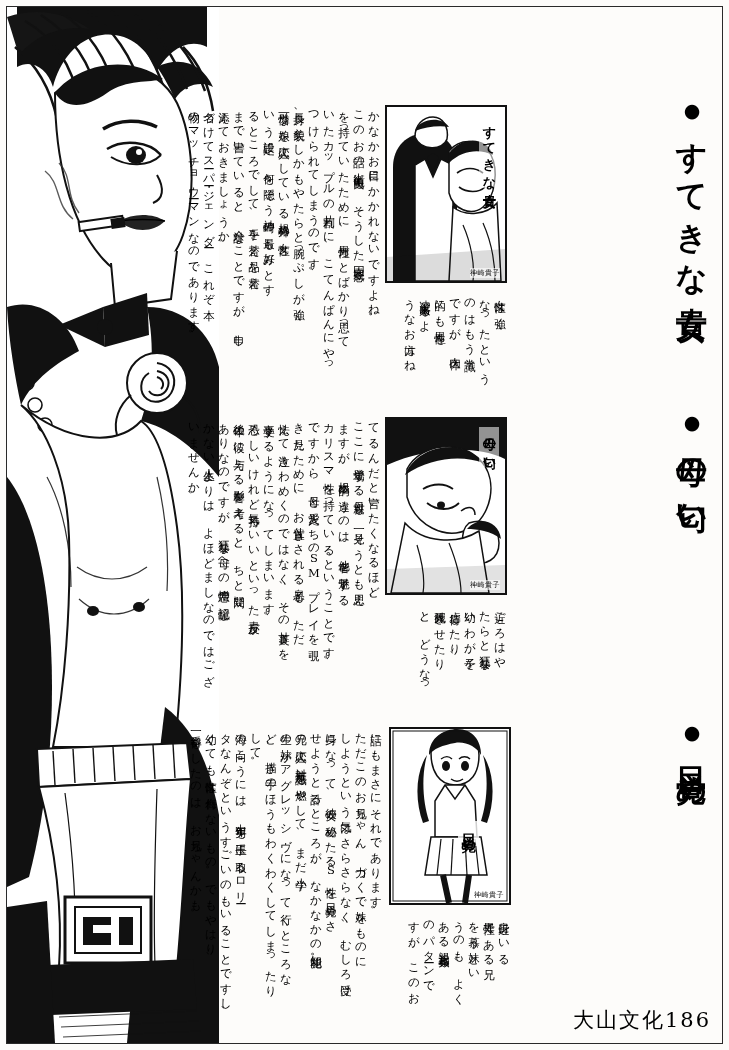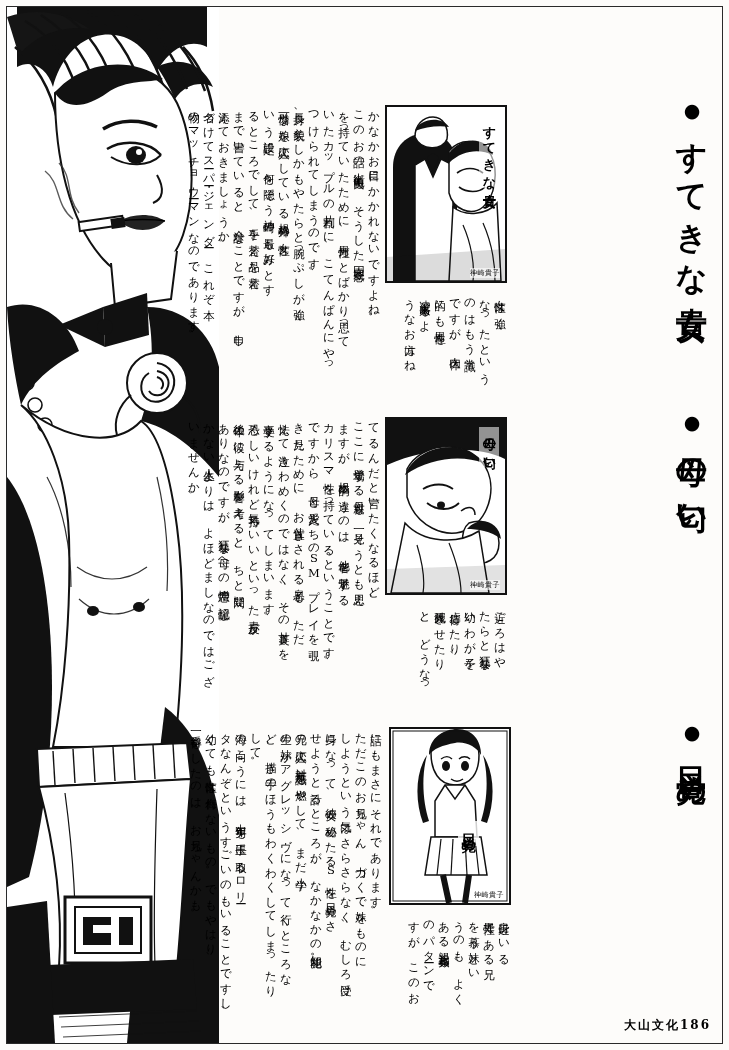--- a/index.html
+++ b/index.html
@@ -161,22 +161,22 @@
   #art-0 .long-body { right: 342px; width: 160px; }
   #art-1 .long-body { right: 342px; width: 160px; }
   #art-2 .long-body { right: 340px; width: 160px; }
 
   
   #footer {
     position: absolute;
     right: 18px;
     bottom: 16px;
     font-family: "DejaVu Serif", serif;
-    font-size: 12px;
-    font-weight: bold;
+    font-size: 21px;
+    font-weight: normal;
     letter-spacing: 2px;
   }
 </style>
 </head>
 <body>
 
 <div id="page">
   <div class="page-border"></div>
 
   <div id="illustration">

